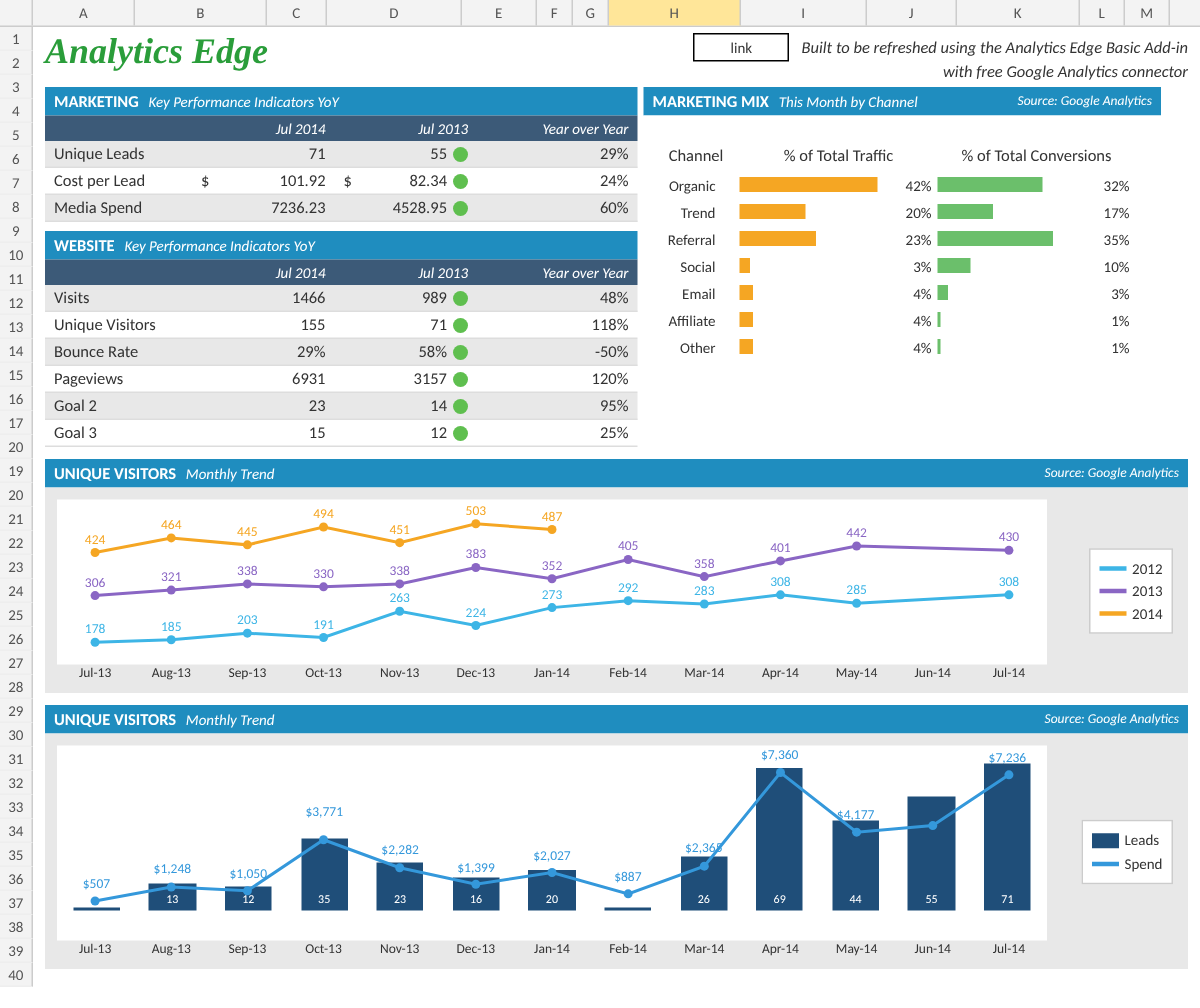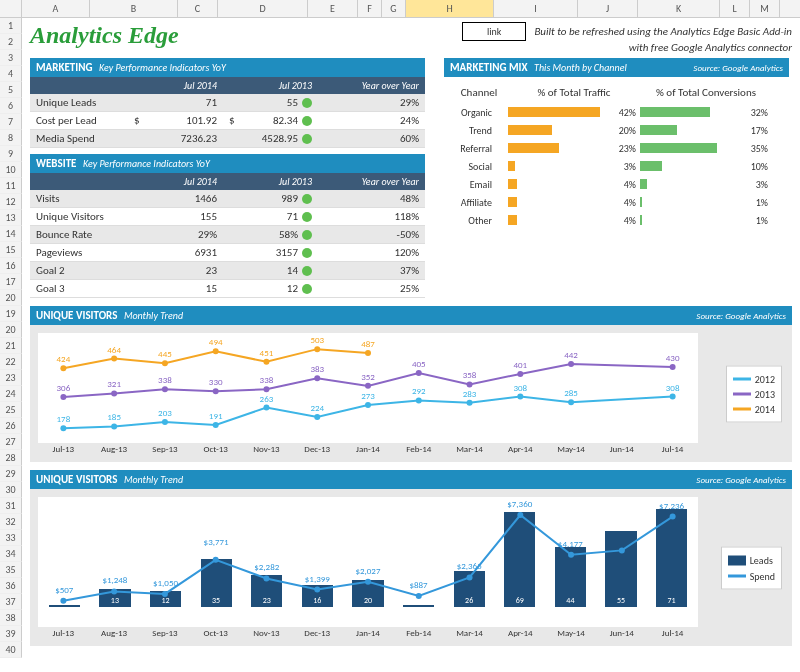--- a/index.html
+++ b/index.html
@@ -7,39 +7,39 @@
 .col-headers { display: flex; height: 18px; background: #f3f3f3; border-bottom: 1px solid #ccc; }
 .col-headers div { border-right: 1px solid #ccc; text-align: center; font-size: 10px; color: #555; line-height: 18px; }
 .ch-rownum { width: 22px; }
 .row-numbers { position: absolute; left: 0; top: 18px; width: 22px; }
 .row-numbers div { height: 16px; font-size: 10px; color: #555; text-align: center; border-right: 1px solid #ccc; border-bottom: 1px solid #eee; background: #f3f3f3; line-height: 16px; }
 .selected-hdr { background: #ffe699 !important; }
 .content { margin-left: 22px; padding: 4px 8px 8px 8px; }
 .title { font-family: 'Brush Script MT', cursive; font-style: italic; font-size: 24px; color: #2a9d3a; font-weight: bold; }
 .tagline { font-size: 11px; font-style: italic; color: #333; text-align: right; }
 .link-box { display: inline-block; border: 1px solid #000; padding: 2px 24px; font-size: 10px; margin-right: 8px; }
-.top-row { display: flex; gap: 19px; }
+.top-row { display: flex; gap: 4px; }
 .left-col { width: 395px; }
 .right-col { width: 345px; }
 .panel-header { background: #1f8dbf; color: #fff; padding: 3px 6px; font-size: 11px; display: flex; justify-content: space-between; align-items: center; }
 .panel-header .ptitle { font-weight: bold; }
 .panel-header .psub { font-style: italic; font-weight: normal; font-size: 10px; margin-left: 4px; }
 .panel-header .psrc { font-style: italic; font-size: 9px; }
 .kpi-sub { background: #3c5a78; color: #fff; display: flex; }
 .kpi-sub div { padding: 2px 6px; font-size: 10px; font-style: italic; }
 .kpi-row { display: flex; border-bottom: 1px solid #ddd; }
 .kpi-row:nth-child(even) { background: #fff; }
 .kpi-row:nth-child(odd) { background: #e8e8e8; }
 .kpi-row div { padding: 2px 6px; font-size: 11px; }
 .dot { display: inline-block; width: 10px; height: 10px; border-radius: 50%; background: #5fbf4f; margin-left: 4px; vertical-align: middle; }
 .col-a { width: 98px; }
 .col-b { width: 95px; text-align: right; }
 .col-c { width: 95px; text-align: right; }
 .col-d { width: 107px; text-align: right; }
-.mm-header { display: flex; font-size: 11px; margin: 5px 0 4px; }
+.mm-header { display: flex; font-size: 11px; margin: 16px 0 4px; }
 .mm-row { display: flex; align-items: center; height: 18px; font-size: 10px; }
 .mm-lbl { width: 58px; text-align: right; padding-right: 16px; }
 .mm-bar-wrap { width: 100px; position: relative; height: 14px; }
 .mm-bar { position: absolute; left: 0; top: 2px; height: 10px; }
 .mm-val { width: 32px; text-align: right; padding-right: 4px; }
 .bar-orange { background: #f5a623; }
 .bar-green { background: #6bbf6b; }
 .chart-panel { margin-top: 8px; }
 .chart-body { background: #e8e8e8; padding: 8px; position: relative; }
 .chart-inner { background: #fff; height: 110px; position: relative; }
@@ -194,21 +194,21 @@
           <div class="kpi-row">
             <div class="col-a">Pageviews</div>
             <div class="col-b">6931</div>
             <div class="col-c">3157<span class="dot"></span></div>
             <div class="col-d">120%</div>
           </div>
           <div class="kpi-row">
             <div class="col-a">Goal 2</div>
             <div class="col-b">23</div>
             <div class="col-c">14<span class="dot"></span></div>
-            <div class="col-d">37%</div>
+            <div class="col-d">95%</div>
           </div>
           <div class="kpi-row">
             <div class="col-a">Goal 3</div>
             <div class="col-b">15</div>
             <div class="col-c">12<span class="dot"></span></div>
             <div class="col-d">25%</div>
           </div>
         </div>
     </div>
 

